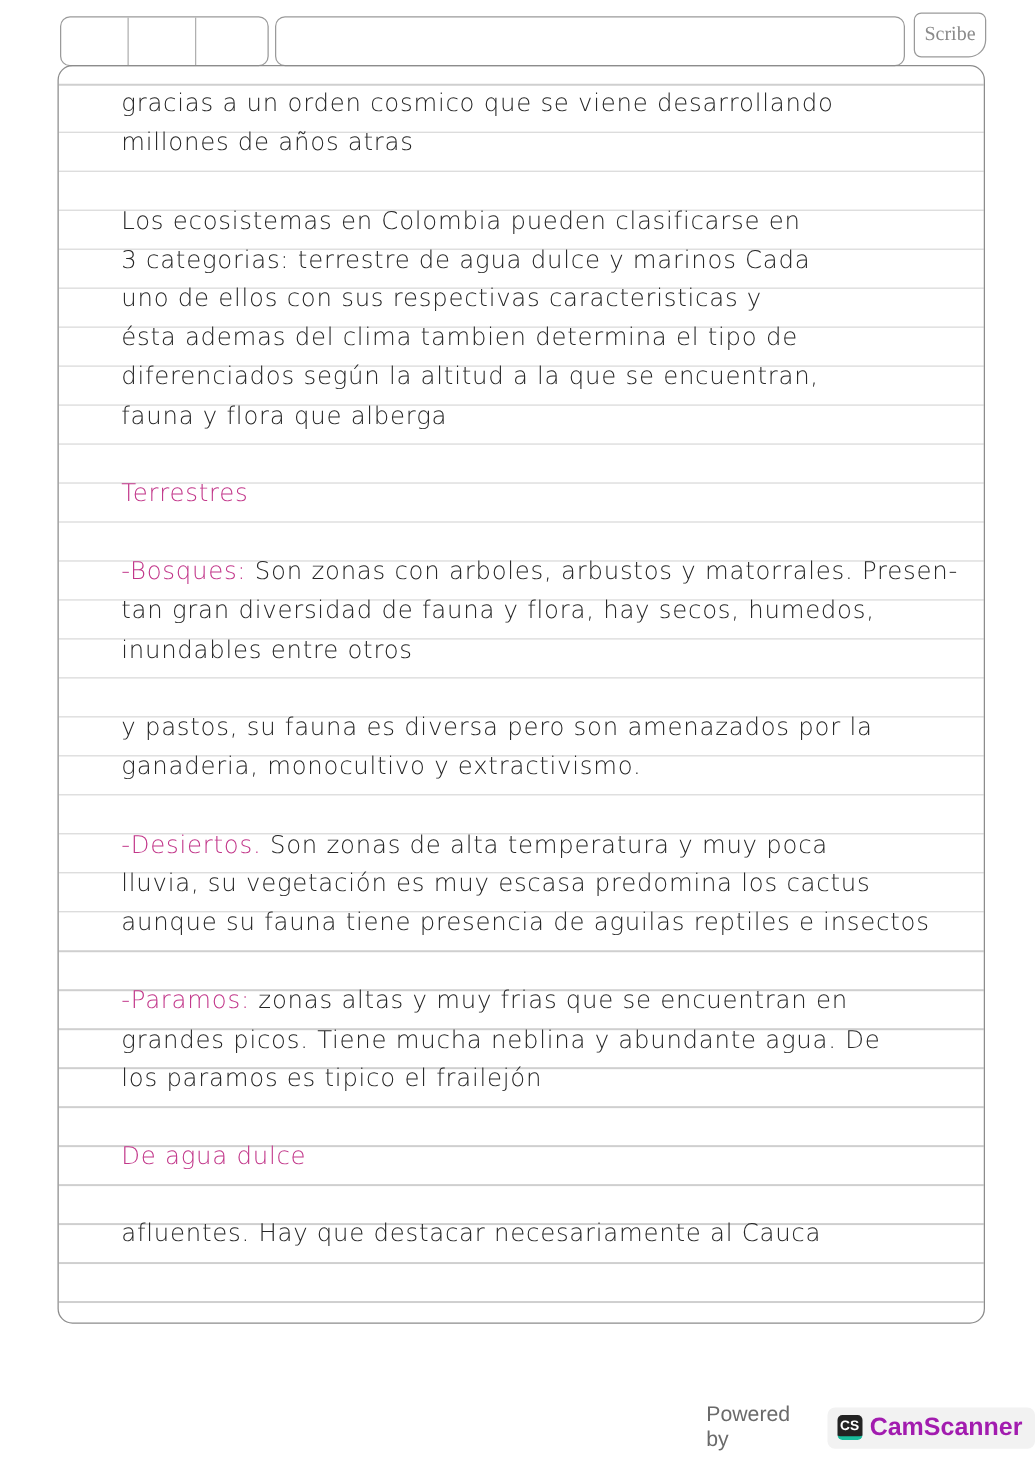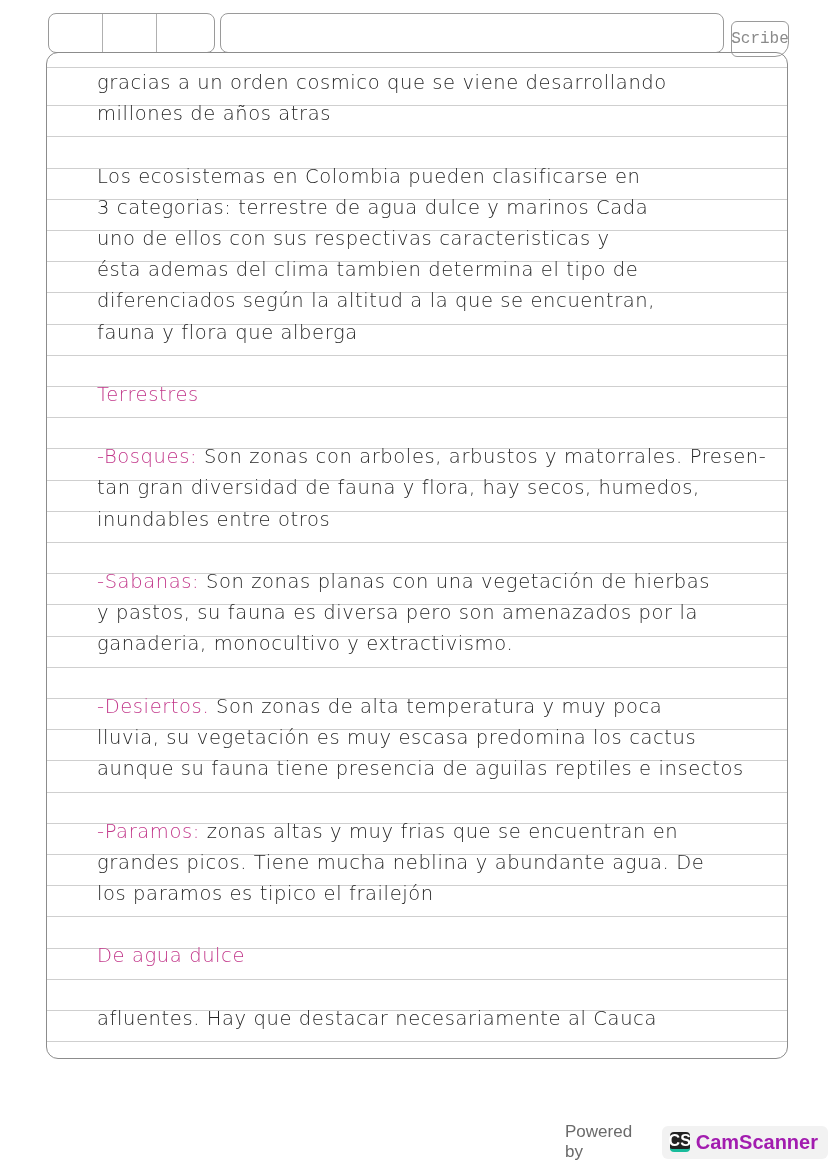--- a/index.html
+++ b/index.html
@@ -10,22 +10,22 @@
   .hdr-box {
     position:absolute; border:1.5px solid #9a9a9a; border-radius:8px; background:#fff;
   }
   .hdr-left { left:48px; top:13px; width:165px; height:38px; }
   .hdr-left .div1 { position:absolute; left:53px; top:0; bottom:0; border-left:1px solid #b0b0b0; }
   .hdr-left .div2 { position:absolute; left:107px; top:0; bottom:0; border-left:1px solid #b0b0b0; }
   .hdr-title { left:220px; top:13px; width:502px; height:38px; }
   .brand {
     position:absolute; left:731px; top:10px; width:56px; height:34px;
     border:1.5px solid #9a9a9a; border-radius:6px 6px 14px 6px;
-    font-family:Liberation Mono, monospace; font-size:16px; color:#8a8a8a;
-    display:flex; align-items:center; justify-content:center;margin-top:11px;
+    font-family:Liberation Serif, serif; font-size:16px; color:#8a8a8a;
+    display:flex; align-items:center; justify-content:center;
   }
   .page {
     position:absolute; left:46px; top:52px; width:740px; height:1005px;
     border:1.5px solid #8c8c8c; border-radius:12px; overflow:hidden;
     background:
       repeating-linear-gradient(to bottom,
         transparent 0px, transparent 30.2px,
         #cfcfcf 30.2px, #cfcfcf 31.2px);
     background-position:0 22px;
   }
@@ -41,21 +41,21 @@
     position:absolute; left:565px; top:1122px; display:flex; align-items:center; gap:10px;
     font-family:"Liberation Sans", sans-serif;
   }
   .powered { font-size:17px; color:#6a6a6a; }
   .cs-badge {
     display:flex; align-items:center; gap:6px; background:#f2f2f2; border-radius:6px;
     padding:5px 10px 5px 8px;
   }
   .cs-logo {
     width:20px; height:20px; border-radius:4px; background:#222; color:#fff;
-    font-size:16px; font-weight:bold; display:flex; align-items:center; justify-content:center;
+    font-size:11px; font-weight:bold; display:flex; align-items:center; justify-content:center;
     border-bottom:3px solid #19bc9c; box-sizing:border-box;
   }
   .cs-name { font-size:20px; color:#a21caf; font-weight:bold; }
 </style>
 </head>
 <body>
 
 <div class="hdr-box hdr-left">
   <div class="div1"></div>
   <div class="div2"></div>
@@ -74,21 +74,20 @@
       <div class="line"><span>ésta ademas del clima tambien determina el tipo de</span></div>
       <div class="line"><span>diferenciados según la altitud a la que se encuentran,</span></div>
       <div class="line"><span>fauna y flora que alberga</span></div>
       <div class="line"><span></span></div>
       <div class="line heading">Terrestres</div>
       <div class="line"><span></span></div>
       <div class="line"><span class="pk">-Bosques:</span><span> Son zonas con arboles, arbustos y matorrales. Presen-</span></div>
       <div class="line"><span>tan gran diversidad de fauna y flora, hay secos, humedos,</span></div>
       <div class="line"><span>inundables entre otros</span></div>
       <div class="line"><span></span></div>
-      <div class="line"><span class="pk">-Sabanas:</span><span> Son zonas planas con una vegetación de hierbas</span></div>
       <div class="line"><span>y pastos, su fauna es diversa pero son amenazados por la</span></div>
       <div class="line"><span>ganaderia, monocultivo y extractivismo.</span></div>
       <div class="line"><span></span></div>
       <div class="line"><span class="pk">-Desiertos.</span><span> Son zonas de alta temperatura y muy poca</span></div>
       <div class="line"><span>lluvia, su vegetación es muy escasa predomina los cactus</span></div>
       <div class="line"><span>aunque su fauna tiene presencia de aguilas reptiles e insectos</span></div>
       <div class="line"><span></span></div>
       <div class="line"><span class="pk">-Paramos:</span><span> zonas altas y muy frias que se encuentran en</span></div>
       <div class="line"><span>grandes picos. Tiene mucha neblina y abundante agua. De</span></div>
       <div class="line"><span>los paramos es tipico el frailejón</span></div>

